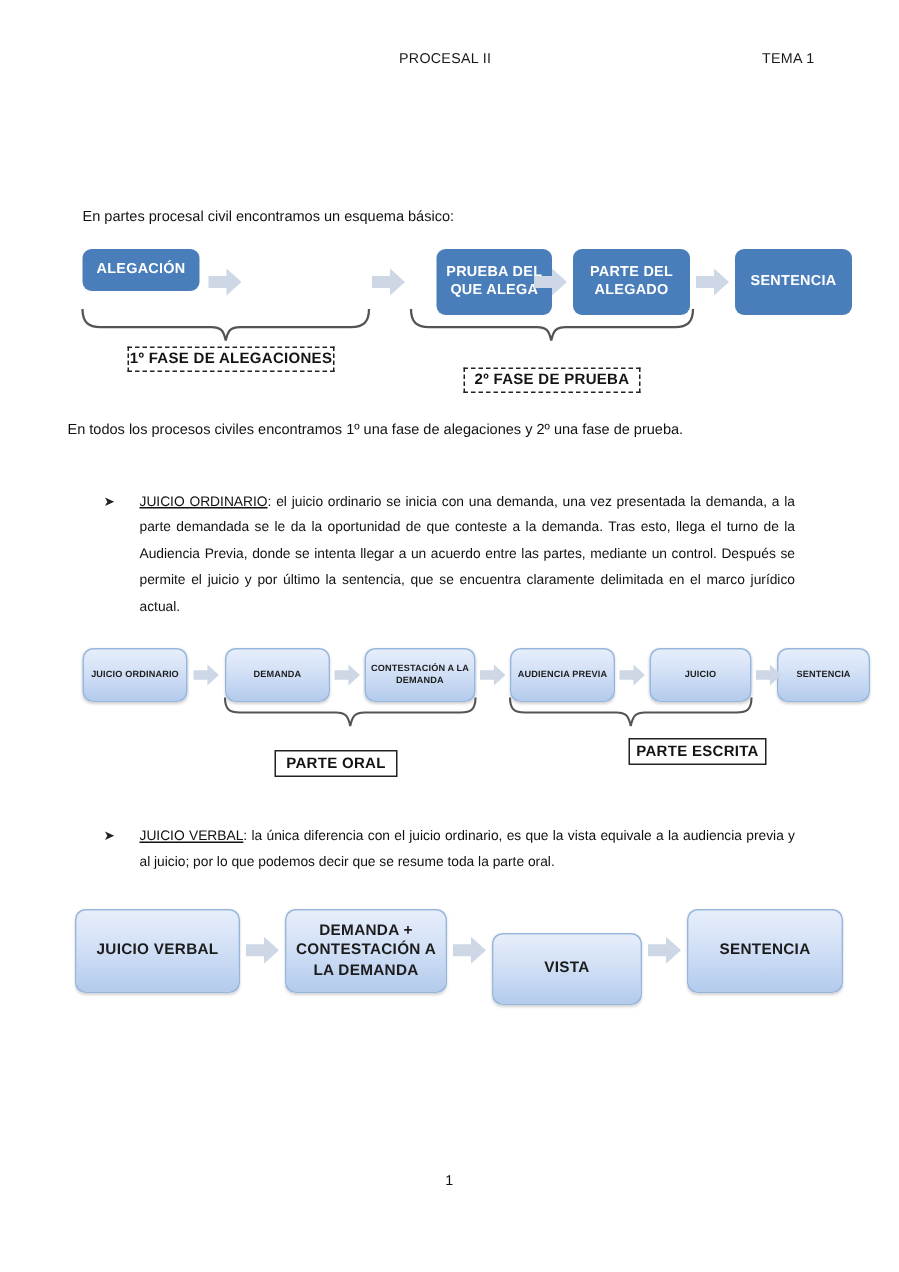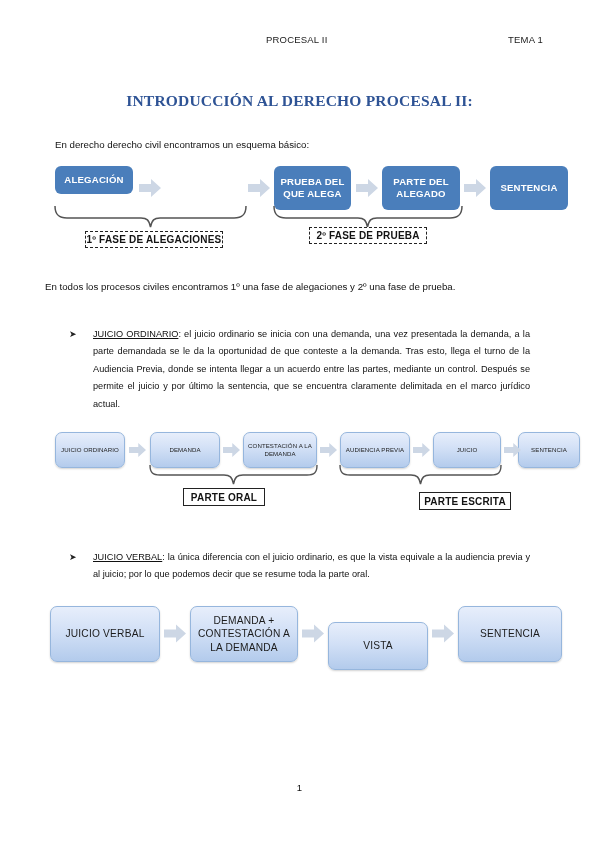--- a/index.html
+++ b/index.html
@@ -109,21 +109,21 @@
     line-height: 12px;
     letter-spacing: .2px;
   }
 
   
   .box-light {
     background: linear-gradient(180deg, #e7eefb 0%, #d2e0f6 45%, #b3cbec 100%);
     border: 1px solid #96b6dd;
     border-radius: 7px;
     color: #1c1c1c;
-    font-weight: normal;
+    font-weight: bold;
     box-shadow: 0 1px 2px rgba(0,0,0,.18);
   }
   .box-light.small {
     font-size: 6.1px;
     line-height: 8.2px;
     letter-spacing: .1px;
   }
   .box-light.big {
     font-size: 10.2px;
     line-height: 13.5px;
@@ -162,30 +162,29 @@
 </head>
 <body>
 
 <div class="page">
 
   <div class="doc-header">
     <span class="left">PROCESAL II</span>
     <span class="right">TEMA 1</span>
   </div>
 
-  <div class="doc-title">INTRODUCCIÓN AL DERECHO PROCESAL II:</div>
-
-  <div class="para p1">En derecho derecho civil encontramos un esquema básico:</div>
+
+  <div class="para p1">En partes procesal civil encontramos un esquema básico:</div>
 
   <div class="diagram" id="diagram1" style="top:166px; left:55px; width:490px; height:90px;">
 
     <div class="flow-box box-dark" style="left:0px; top:0px; width:78px; height:28px;">
       <span>ALEGACIÓN</span>
     </div>
-    <div class="flow-box box-dark" style="left:219px; top:0px; width:77px; height:44px;">
+    <div class="flow-box box-dark" style="left:236px; top:0px; width:77px; height:44px;">
       <span>PRUEBA DEL QUE ALEGA</span>
     </div>
     <div class="flow-box box-dark" style="left:327px; top:0px; width:78px; height:44px;">
       <span>PARTE DEL ALEGADO</span>
     </div>
     <div class="flow-box box-dark" style="left:435px; top:0px; width:78px; height:44px;">
       <span>SENTENCIA</span>
     </div>
 
     <svg class="arrow-svg" style="left:84px; top:13px;" width="22" height="18" viewBox="0 0 22 18">
@@ -205,21 +204,21 @@
       <path d="M2 0 C2 9 6 12 14 12 H88 C94 12 96 14 97.5 21 C99 14 101 12 107 12 H181 C189 12 193 9 193 0" fill="none" stroke="#545454" stroke-width="1.5"></path>
     </svg>
 
     <svg class="brace-svg" style="left:217px; top:40px;" width="192" height="22" viewBox="0 0 192 22">
       <path d="M2 0 C2 9 6 12 14 12 H86 C92 12 94 14 95.5 21 C97 14 99 12 105 12 H178 C186 12 190 9 190 0" fill="none" stroke="#545454" stroke-width="1.5"></path>
     </svg>
 
     <div class="label-box dashed" style="left:30px; top:65px; width:138px; height:17px;">
       <span>1º FASE DE ALEGACIONES</span>
     </div>
-    <div class="label-box dashed" style="left:254px; top:61px; width:118px; height:17px;">
+    <div class="label-box dashed" style="left:254px; top:79px; width:118px; height:17px;">
       <span>2º FASE DE PRUEBA</span>
     </div>
   </div>
 
   <div class="para p2">En todos los procesos civiles encontramos 1º una fase de alegaciones y 2º una fase de prueba.</div>
 
   <div class="bullet-block b1">
     <span class="bullet-marker">➤</span><span class="u">JUICIO ORDINARIO</span><span>: el juicio ordinario se inicia con una demanda, una vez presentada la demanda, a la parte demandada se le da la oportunidad de que conteste a la demanda. Tras esto, llega el turno de la Audiencia Previa, donde se intenta llegar a un acuerdo entre las partes, mediante un control. Después se permite el juicio y por último la sentencia, que se encuentra claramente delimitada en el marco jurídico actual.</span>
   </div>
 
@@ -260,21 +259,21 @@
       <path d="M0 5 H12 V0 L22 9 L12 18 V13 H0 Z" fill="#cdd7e5"></path>
     </svg>
 
     <svg class="brace-svg" style="left:93px; top:33px;" width="172" height="20" viewBox="0 0 172 20">
       <path d="M2 0 C2 8 5 10 12 10 H76 C82 10 84 12 85.5 19 C87 12 89 10 95 10 H159 C166 10 169 8 169 0" fill="none" stroke="#545454" stroke-width="1.4"></path>
     </svg>
     <svg class="brace-svg" style="left:283px; top:33px;" width="166" height="20" viewBox="0 0 166 20">
       <path d="M2 0 C2 8 5 10 12 10 H73 C79 10 81 12 82.5 19 C84 12 86 10 92 10 H153 C160 10 163 8 163 0" fill="none" stroke="#545454" stroke-width="1.4"></path>
     </svg>
 
-    <div class="label-box solid" style="left:128px; top:56px; width:82px; height:18px;">
+    <div class="label-box solid" style="left:128px; top:68px; width:82px; height:18px;">
       <span>PARTE ORAL</span>
     </div>
     <div class="label-box solid" style="left:317px; top:60px; width:92px; height:18px;margin-left:47px;">
       <span>PARTE ESCRITA</span>
     </div>
   </div>
 
   <div class="bullet-block b2">
     <span class="bullet-marker">➤</span><span class="u">JUICIO VERBAL</span><span>: la única diferencia con el juicio ordinario, es que la vista equivale a la audiencia previa y al juicio; por lo que podemos decir que se resume toda la parte oral.</span>
   </div>

